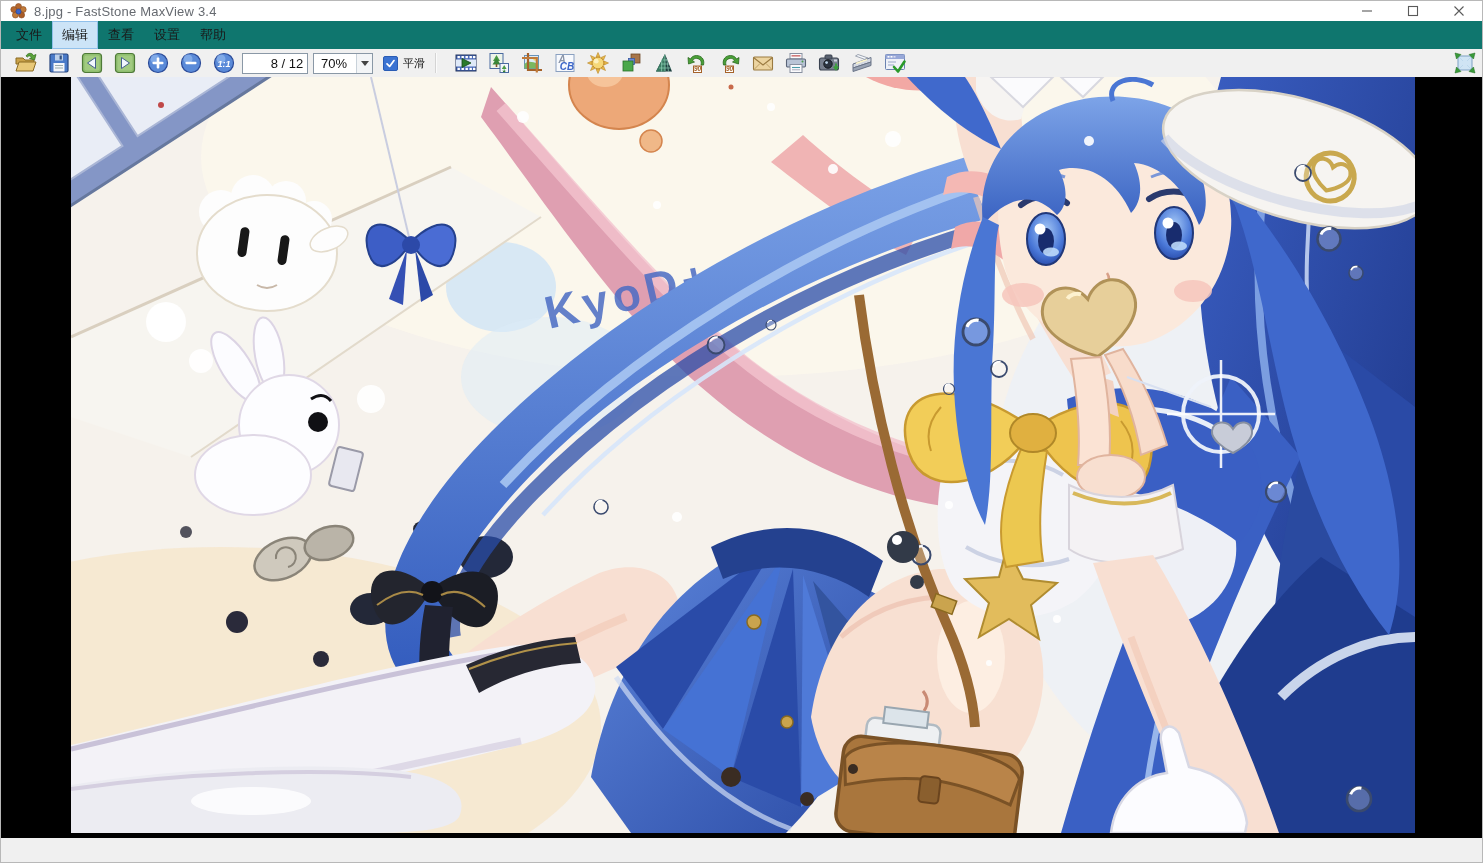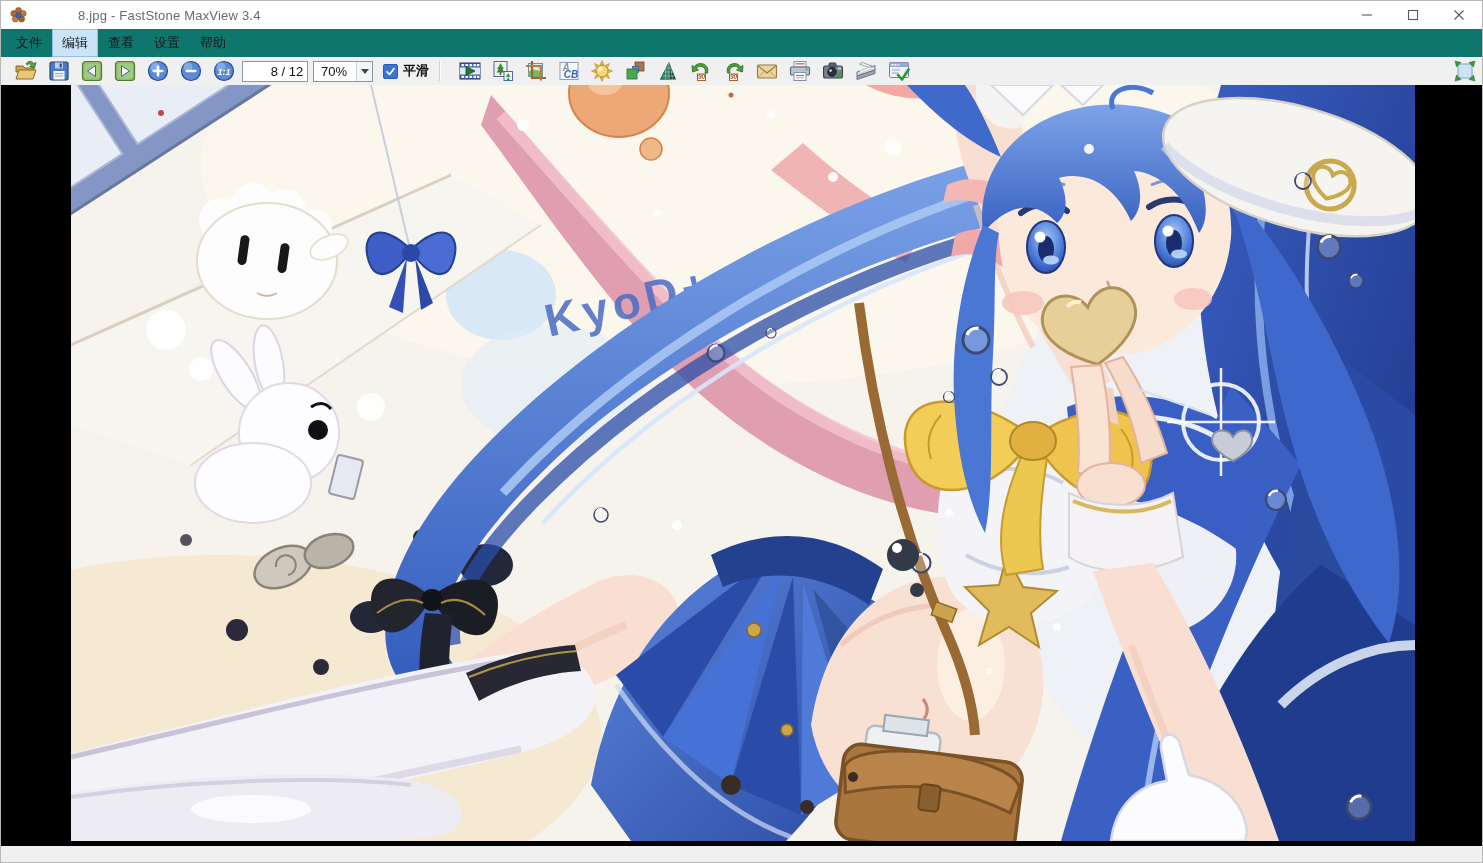--- a/index.html
+++ b/index.html
@@ -1,42 +1,42 @@
 <!DOCTYPE html>
 <html><head>
 <meta charset="utf-8">
 <style>
   * { margin:0; padding:0; box-sizing:border-box; }
   html,body { background:#2a2a2a; }
   body { font-family:"Liberation Sans","DejaVu Sans",sans-serif; }
   .app { position:relative; width:1483px; height:863px; background:#f0f0f0; border:1px solid #b8b8b8; overflow:hidden; }
 
   
-  .titlebar { height:28px; background:#ffffff; display:flex; align-items:center;gap:44px; }
+  .titlebar { height:20px; background:#ffffff; display:flex; align-items:center; }
   .app-icon { width:17px; height:17px; margin-left:9px; flex:0 0 auto; }
   .title-text { margin-left:7px; font-size:13px; color:#666a70; letter-spacing:.2px; }
   .win-btns { margin-left:auto; display:flex; height:100%; }
   .win-btn { width:46px; height:100%; display:flex; align-items:center; justify-content:center; }
 
   
   .menubar { height:28px; background:#0f766e; display:flex; align-items:center; padding-left:5px; }
   .menu-item { font-size:13px; color:#1a1a1a; padding:4px 9px; border:1px solid transparent; }
   .menu-item.hl { background:#cce4f7; border-color:#90c0ea;text-align:right; }
 
   
   .toolbar { height:28px; background:#f0f0f0; display:flex; align-items:center; padding-left:4px; }
   .tb { width:33px; height:26px; display:flex; align-items:center; justify-content:flex-end; flex:0 0 auto; border-radius:2px;font-style:italic; }
   .tb svg { width:24px; height:24px; }
   .page-box { width:66px; height:21px; margin-left:6px; background:#fff; border:1px solid #8a98a6; display:flex; align-items:center; justify-content:center; font-size:13px; color:#111; flex:0 0 auto;padding-left:24px; }
   .zoom-combo { width:60px; height:21px; margin-left:5px; background:#fff; border:1px solid #8a98a6; display:flex; flex:0 0 auto; }
   .zoom-value { flex:1; font-size:13px; color:#111; display:flex; align-items:center; padding-left:7px;text-align:center; }
   .zoom-drop { width:16px; border-left:1px solid #c9d2da; background:#f3f5f7; display:flex; align-items:center; justify-content:center; }
   .zoom-drop i { width:0; height:0; border-left:4px solid transparent; border-right:4px solid transparent; border-top:5px solid #444; }
   .chk { width:15px; height:15px; margin-left:10px; background:#3b73d2; border:1px solid #2a5cb4; border-radius:2px; display:flex; align-items:center; justify-content:center; flex:0 0 auto; }
-  .chk-label { font-size:13px; color:#111; margin-left:5px; flex:0 0 auto;font-weight:bold; }
+  .chk-label { font-size:11px; color:#111; margin-left:5px; flex:0 0 auto; }
   .tb-sep { width:0; height:20px; border-left:1px solid #d4d4d4; border-right:1px solid #fbfbfb; margin:0 8px 0 10px; flex:0 0 auto; }
   .tb-spacer { flex:1 1 auto; }
 
   
   .stage { position:relative; height:761px; background:#000; overflow:hidden; }
   .pic { position:absolute; left:70px; top:0; width:1344px; height:756px; display:block; }
 
   
   .statusbar { height:18px; background:#f0f0f0; border-top:1px solid #c6c6c6; display:flex; align-items:stretch; font-size:12px; color:#1c1c1c; }
   .st-cell { display:flex; align-items:center; justify-content:center; border-right:1px solid #c6c6c6; box-shadow:1px 0 0 #fbfbfb; }

